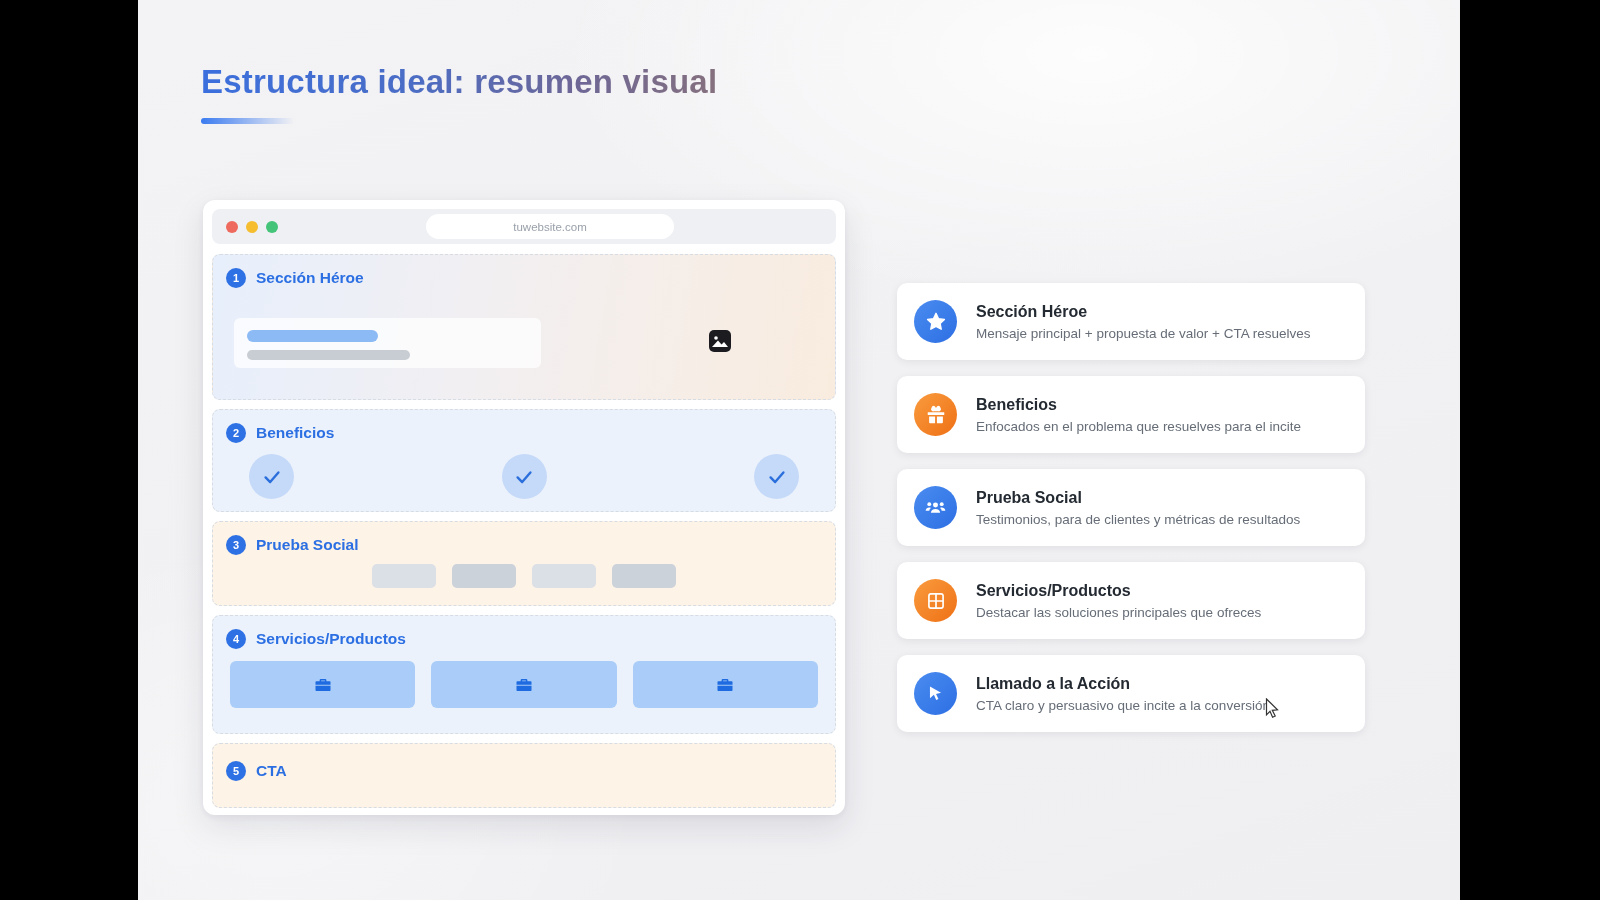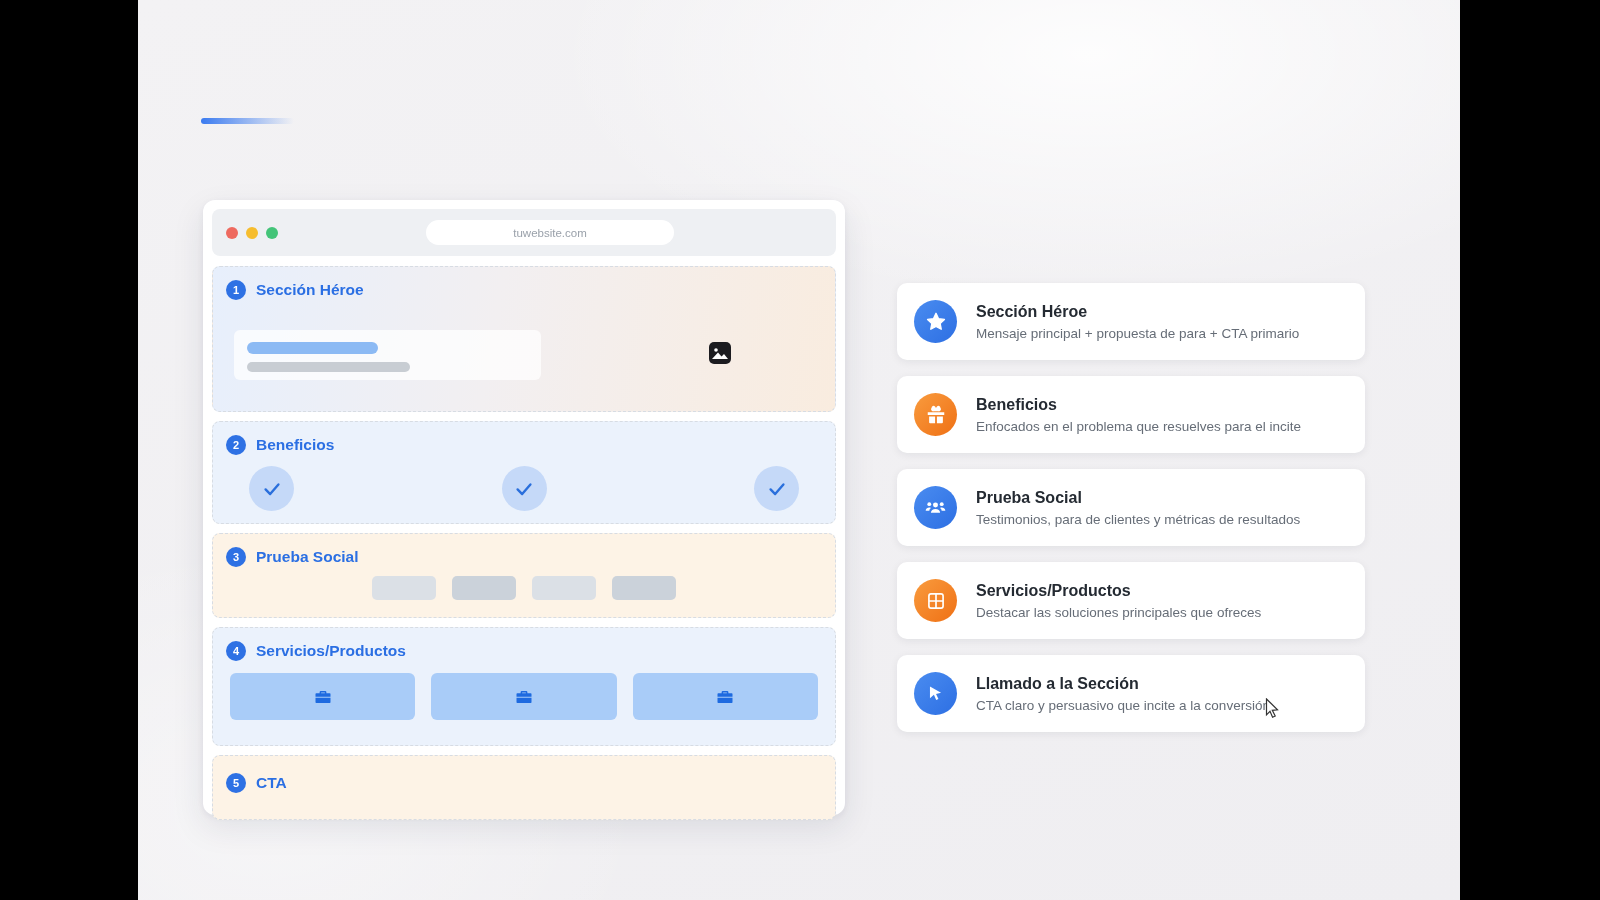--- a/index.html
+++ b/index.html
@@ -30,21 +30,21 @@
     border-radius: 3px;
     background: linear-gradient(90deg, #3b7bf0, rgba(88,130,240,0));
   }
   
   .browser {
     position: absolute; left: 65px; top: 200px; width: 642px; height: 615px;
     background: #fff; border-radius: 12px; padding: 9px;
     box-shadow: 0 12px 32px rgba(30,40,70,0.10), 0 2px 6px rgba(30,40,70,0.06);
   }
   .browser-top {
-    height: 47px; background: #eef0f3; border-radius: 8px;
+    height: 35px; background: #eef0f3; border-radius: 8px;
     display: flex; align-items: center; padding: 0 14px; margin-bottom: 10px;
   }
   .lights { display: flex; gap: 8px; }
   .light { width: 12px; height: 12px; border-radius: 50%; }
   .light-red { background: #ee6a5f; }
   .light-yellow { background: #f6bd2e; }
   .light-green { background: #43c478; }
   .url-wrap { flex: 1; display: flex; justify-content: center; }
   .url-pill {
     width: 248px; height: 25px; background: #fff; border-radius: 13px;
@@ -110,20 +110,21 @@
   .icon-orange { background: linear-gradient(135deg, #f99b3e, #ef7015); }
   .legend-title { font-size: 16px; font-weight: bold; color: #242a32; margin-bottom: 5px; }
   .legend-desc { font-size: 13.5px; color: #666d77; }
   .os-cursor { position: absolute; left: 1127px; top: 698px; }
 </style>
 </head>
 <body>
 
 <div class="stage">
 
+  <h1 class="slide-title">Estructura ideal: resumen visual</h1>
   <div class="title-underline"></div>
 
   <div class="browser">
     <div class="browser-top">
       <div class="lights">
         <span class="light light-red"></span>
         <span class="light light-yellow"></span>
         <span class="light light-green"></span>
       </div>
       <div class="url-wrap">
@@ -225,21 +226,21 @@
   <div class="legend">
 
     <div class="legend-card">
       <div class="legend-icon icon-blue">
         <svg width="22" height="22" viewBox="0 0 24 24" fill="#fff">
             <path d="M12 2.5l2.8 5.9 6.4.8-4.7 4.4 1.2 6.3L12 16.8 6.3 19.9l1.2-6.3L2.8 9.2l6.4-.8z" stroke="#fff" stroke-width="1.5" stroke-linejoin="round"></path>
           </svg>
       </div>
       <div>
         <div class="legend-title">Sección Héroe</div>
-        <div class="legend-desc">Mensaje principal + propuesta de para + CTA primario</div>
+        <div class="legend-desc">Mensaje principal + propuesta de valor + CTA resuelves</div>
       </div>
     </div>
 
     <div class="legend-card">
       <div class="legend-icon icon-orange">
         <svg width="22" height="22" viewBox="0 0 24 24" fill="#fff">
             <path d="M3 9h18v3H3zM4.5 13.5h6.5V21H5.5a1 1 0 0 1-1-1zM13 13.5h6.5V20a1 1 0 0 1-1 1H13zM7.2 4.2a2.2 2.2 0 0 1 3.7-1.6c.7.6 1.1 2 1.1 2V8H9.4A2.3 2.3 0 0 1 7.2 4.2zM16.8 4.2a2.2 2.2 0 0 0-3.7-1.6c-.7.6-1.1 2-1.1 2V8h2.6a2.3 2.3 0 0 0 2.2-3.8z"></path>
           </svg>
       </div>
       <div>
@@ -278,21 +279,21 @@
       </div>
     </div>
 
     <div class="legend-card">
       <div class="legend-icon icon-blue">
         <svg width="19" height="19" viewBox="0 0 24 24" fill="#fff">
             <path d="M5 3l14 8.2-6.3 1.3 3 6.4-2.8 1.2-2.9-6.4L5 18z"></path>
           </svg>
       </div>
       <div>
-        <div class="legend-title">Llamado a la Sección</div>
+        <div class="legend-title">Llamado a la Acción</div>
         <div class="legend-desc">CTA claro y persuasivo que incite a la conversión</div>
       </div>
     </div>
 
   </div>
 
   <div class="os-cursor">
     <svg width="18" height="20" viewBox="0 0 18 20">
         <path d="M1.5 1 L12.5 11.8 L7.3 12.3 L10.2 18 L7.6 19.2 L5 13.3 L1.5 16.8 Z" fill="#fff" stroke="#333" stroke-width="1.2"></path>
       </svg>

